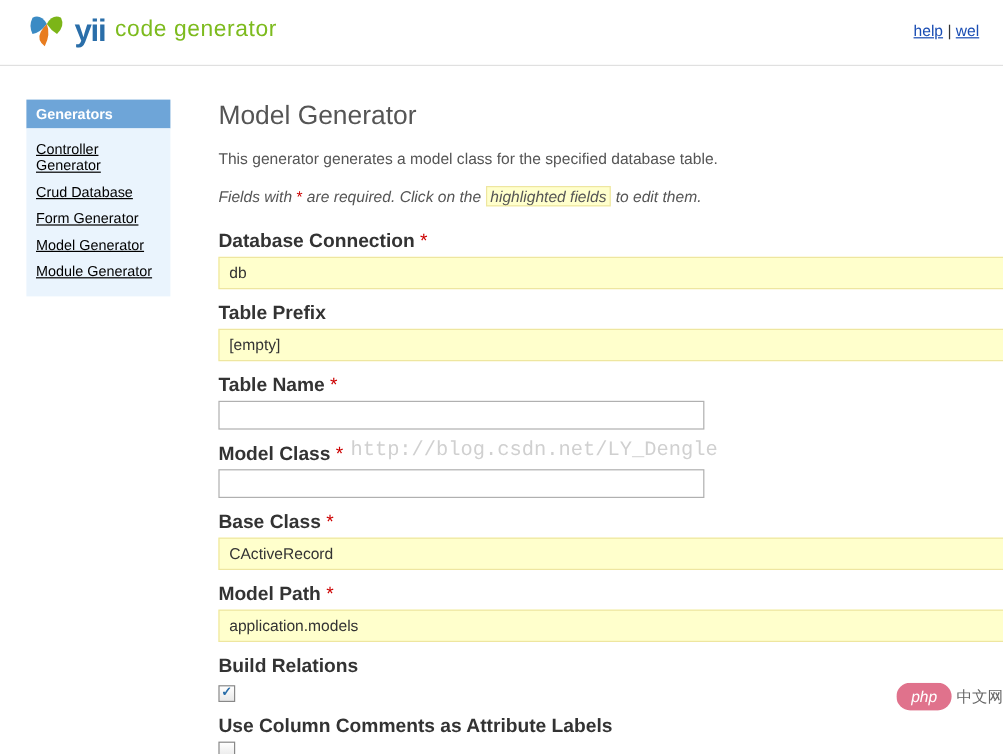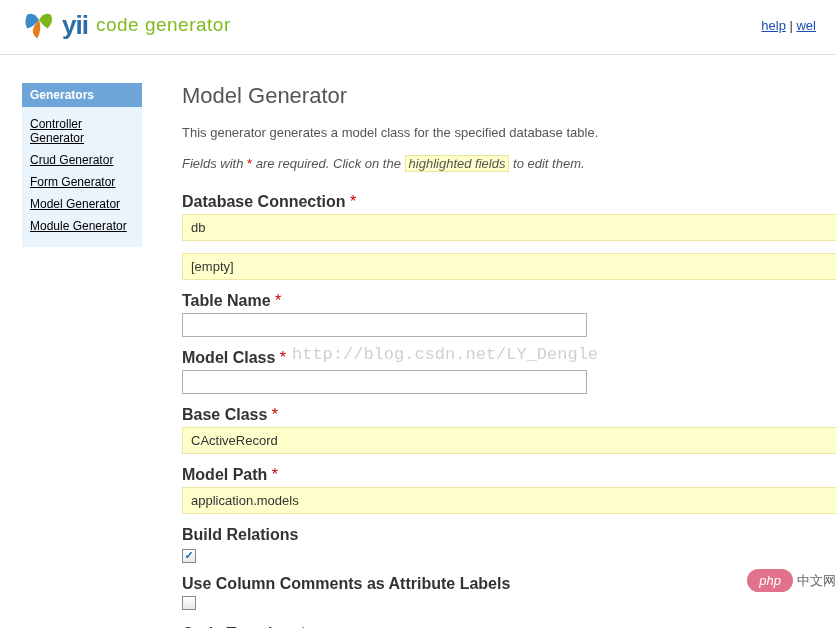--- a/index.html
+++ b/index.html
@@ -178,40 +178,41 @@
   <div class="header-links">
     <a href="#">help</a><span> | </span><a href="#">wel</a>
   </div>
 </div>
 
 <div class="container">
   <div class="sidebar">
     <div class="sidebar-header">Generators</div>
     <div class="sidebar-body">
       <a href="#">Controller Generator</a>
-      <a href="#">Crud Generator</a>
+      <a href="#">Crud Database</a>
       <a href="#">Form Generator</a>
       <a href="#">Model Generator</a>
       <a href="#">Module Generator</a>
     </div>
   </div>
 
   <div class="main">
     <h1>Model Generator</h1>
     <p class="desc">This generator generates a model class for the specified database table.</p>
     <p class="hint">
       <span>Fields with </span><span class="req">*</span><span> are required. Click on the </span><span class="hl">highlighted fields</span><span> to edit them.</span>
     </p>
 
     <div class="form-row">
       <label class="form-label"><span>Database Connection</span> <span class="req">*</span></label>
       <div class="highlighted-field">db</div>
     </div>
 
     <div class="form-row">
+      <label class="form-label">Table Prefix</label>
       <div class="highlighted-field">[empty]</div>
     </div>
 
     <div class="form-row">
       <label class="form-label"><span>Table Name</span> <span class="req">*</span></label>
       <input type="text" class="text-input" value="" style="">
     </div>
 
     <div class="form-row" style="position:relative">
       <label class="form-label"><span>Model Class</span> <span class="req">*</span></label>

